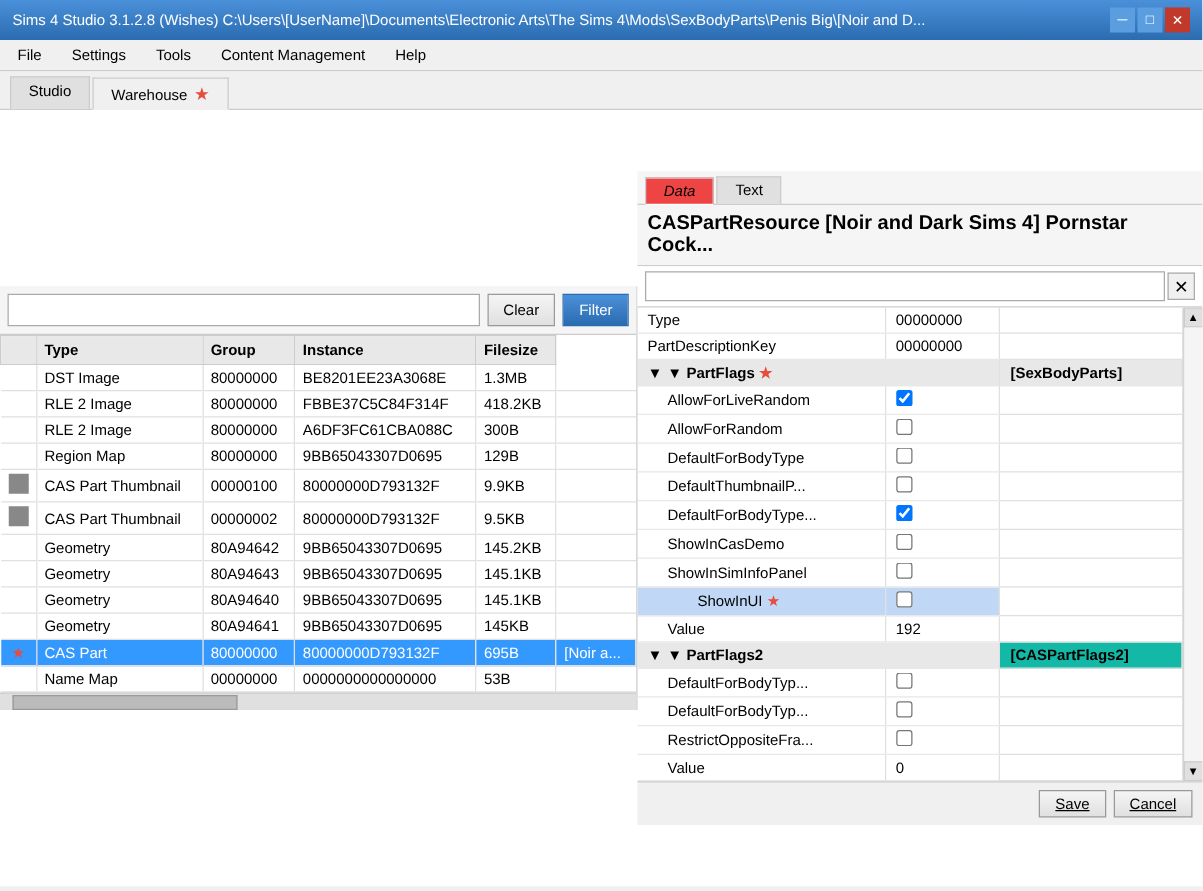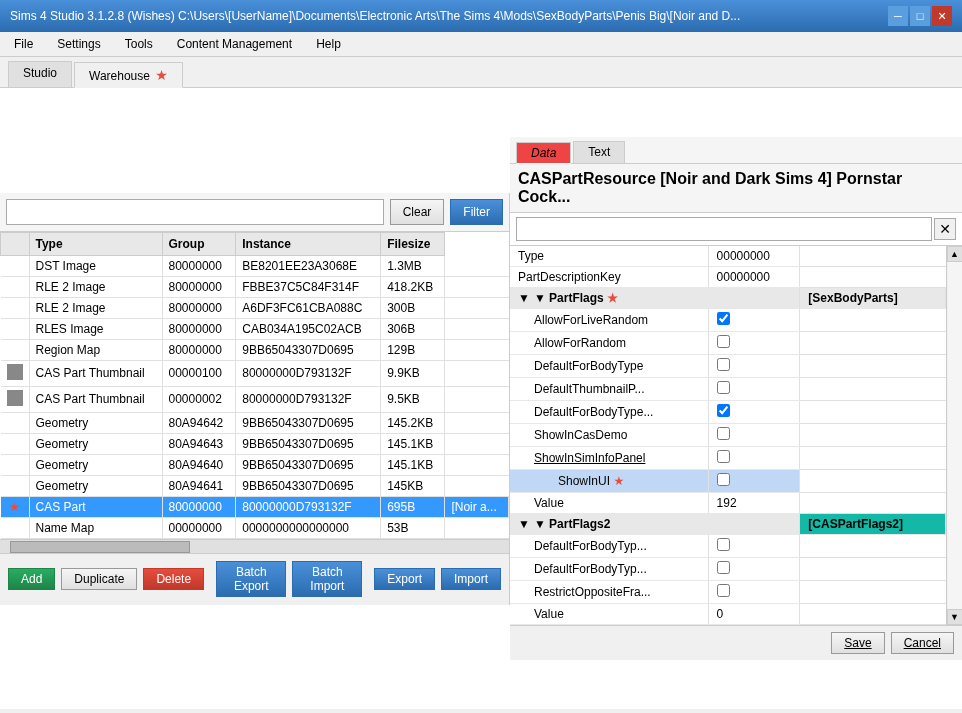--- a/index.html
+++ b/index.html
@@ -363,27 +363,20 @@
             </tr>
             <tr>
               <td style="width: 22px; text-align: center;"></td>
               <td>RLE 2 Image</td>
               <td>80000000</td>
               <td>A6DF3FC61CBA088C</td>
               <td>300B</td>
             </tr>
             <tr>
               <td style="width: 22px; text-align: center;"></td>
-              <td>RLES Image</td>
-              <td>80000000</td>
-              <td>CAB034A195C02ACB</td>
-              <td>306B</td>
-            </tr>
-            <tr>
-              <td style="width: 22px; text-align: center;"></td>
               <td>Region Map</td>
               <td>80000000</td>
               <td>9BB65043307D0695</td>
               <td>129B</td>
             </tr>
             <tr>
               <td style="width: 22px; text-align: center;"><span style="display: inline-block; width: 16px; height: 16px; background: rgb(136, 136, 136);"></span></td>
               <td>CAS Part Thumbnail</td>
               <td>00000100</td>
               <td>80000000D793132F</td>
@@ -440,31 +433,20 @@
               <td>53B</td>
             </tr>
           </tbody>
       </table>
     </div>
 
     <div class="scrollbar-h">
       <div class="scrollbar-h-thumb"></div>
     </div>
 
-    <div class="bottom-bar">
-      <button class="btn btn-green">Add</button>
-      <button class="btn">Duplicate</button>
-      <button class="btn btn-red">Delete</button>
-      <div class="spacer"></div>
-      <button class="btn btn-blue">Batch Export</button>
-      <button class="btn btn-blue">Batch Import</button>
-      <div class="spacer"></div>
-      <button class="btn btn-blue" style="margin-left:auto;">Export</button>
-      <button class="btn btn-blue">Import</button>
-    </div>
   </div>
 
   <div class="right-panel">
 
     <div class="right-tabs">
       <div class="right-tab active">
         <span>Data</span>
       </div>
       <div class="right-tab">
         <span>Text</span>
@@ -513,21 +495,21 @@
               </tr>
               <tr>
                 <td style="padding-left: 24px;">DefaultForBodyType...</td>
                 <td><input type="checkbox" checked="" style=""></td>
               </tr>
               <tr>
                 <td style="padding-left: 24px;">ShowInCasDemo</td>
                 <td><input type="checkbox" style=""></td>
               </tr>
               <tr>
-                <td style="padding-left: 24px; text-decoration: underline;">ShowInSimInfoPanel</td>
+                <td style="padding-left: 24px;">ShowInSimInfoPanel</td>
                 <td><input type="checkbox" style=""></td>
               </tr>
               <tr class="highlighted">
                 <td style="padding-left: 24px;"><span style="padding-left:24px;">ShowInUI</span> <span style="color:#e74c3c;">★</span></td>
                 <td><input type="checkbox" style=""></td>
               </tr>
               <tr>
                 <td style="padding-left: 24px;">Value</td>
                 <td>192</td>
               </tr>

